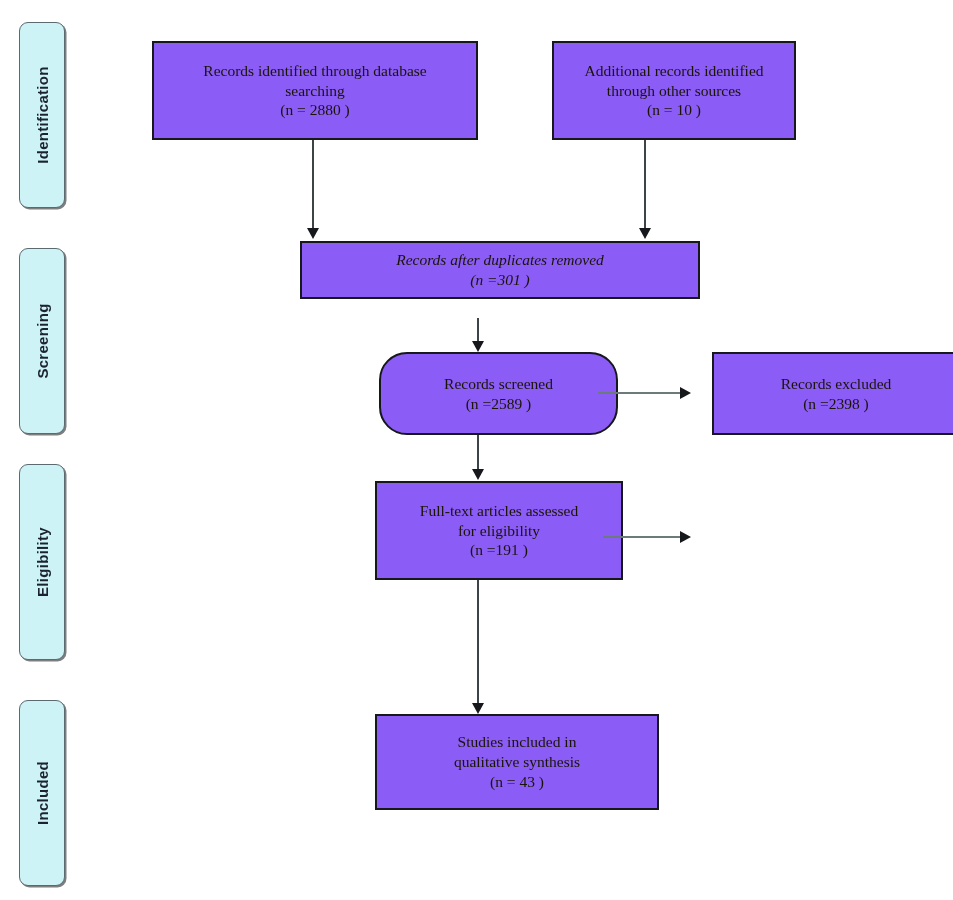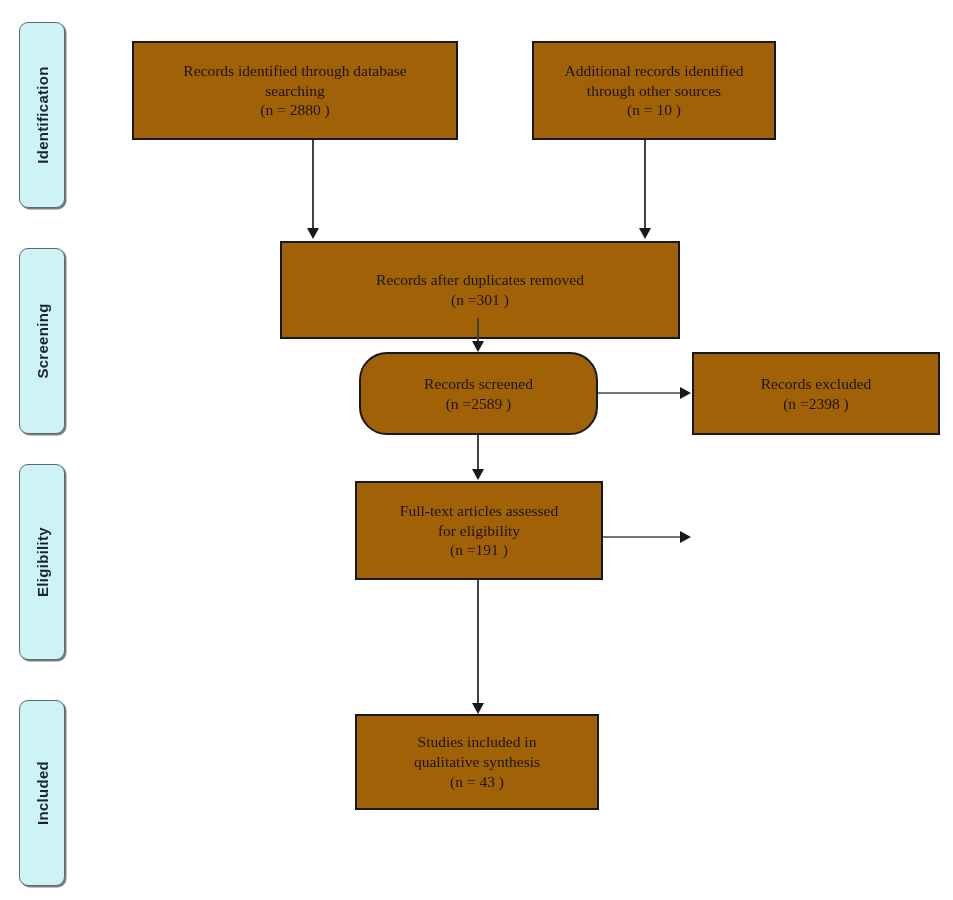--- a/index.html
+++ b/index.html
@@ -38,26 +38,27 @@
     font-weight: bold;
     font-size: 15px;
     letter-spacing: 0.3px;
     color: #1b2330;
   }
 
   
   .node {
     position: absolute;
     box-sizing: border-box;
-    background: #a16207;
+    background: #8b5cf6;
     border: 2px solid #16181c;
     display: flex;
     align-items: center;
     justify-content: center;
     text-align: center;
+    margin-left: 20px;
   }
   .node-text {
     font-family: "Liberation Serif", serif;
     font-size: 15.5px;
     line-height: 1.28;
     color: #1a1408;
     padding: 0 7px;
     white-space: pre-line;
   }
 
@@ -121,21 +122,21 @@
 through other sources
 (n = 10  )</span>
   </div>
 
   <div class="vline" style="left:312px; top:140px; width:2px; height:90px;"></div>
   <div class="arrow-down" style="left:307px; top:228px;"></div>
 
   <div class="vline" style="left:644px; top:140px; width:2px; height:90px;"></div>
   <div class="arrow-down" style="left:639px; top:228px;"></div>
 
-  <div class="node" style="left:280px; top:241px; width:400px; height:98px;">
+  <div class="node" style="left:280px; top:241px; width:400px; height:58px;font-style:italic;">
     <span class="node-text">Records after duplicates removed
 (n =301   )</span>
   </div>
 
   <div class="vline" style="left:477px; top:318px; width:2px; height:25px;"></div>
   <div class="arrow-down" style="left:472px; top:341px;"></div>
 
   <div class="node" style="left:359px; top:352px; width:239px; height:83px;border-radius:28px;">
     <span class="node-text">Records screened
 (n =2589   )</span>
@@ -158,19 +159,19 @@
 (n =191   )</span>
   </div>
 
   <div class="hline" style="left:603px; top:536px; width:79px;"></div>
   <div class="arrow-right" style="left:680px; top:531px;"></div>
 
 
   <div class="vline" style="left:477px; top:580px; width:2px; height:126px;"></div>
   <div class="arrow-down" style="left:472px; top:703px;"></div>
 
-  <div class="node" style="left:355px; top:714px; width:244px; height:96px;">
+  <div class="node" style="left:355px; top:714px; width:284px; height:96px;">
     <span class="node-text">Studies included in
 qualitative synthesis
 (n = 43  )</span>
   </div>
 
 </div>
 
 </body></html>

